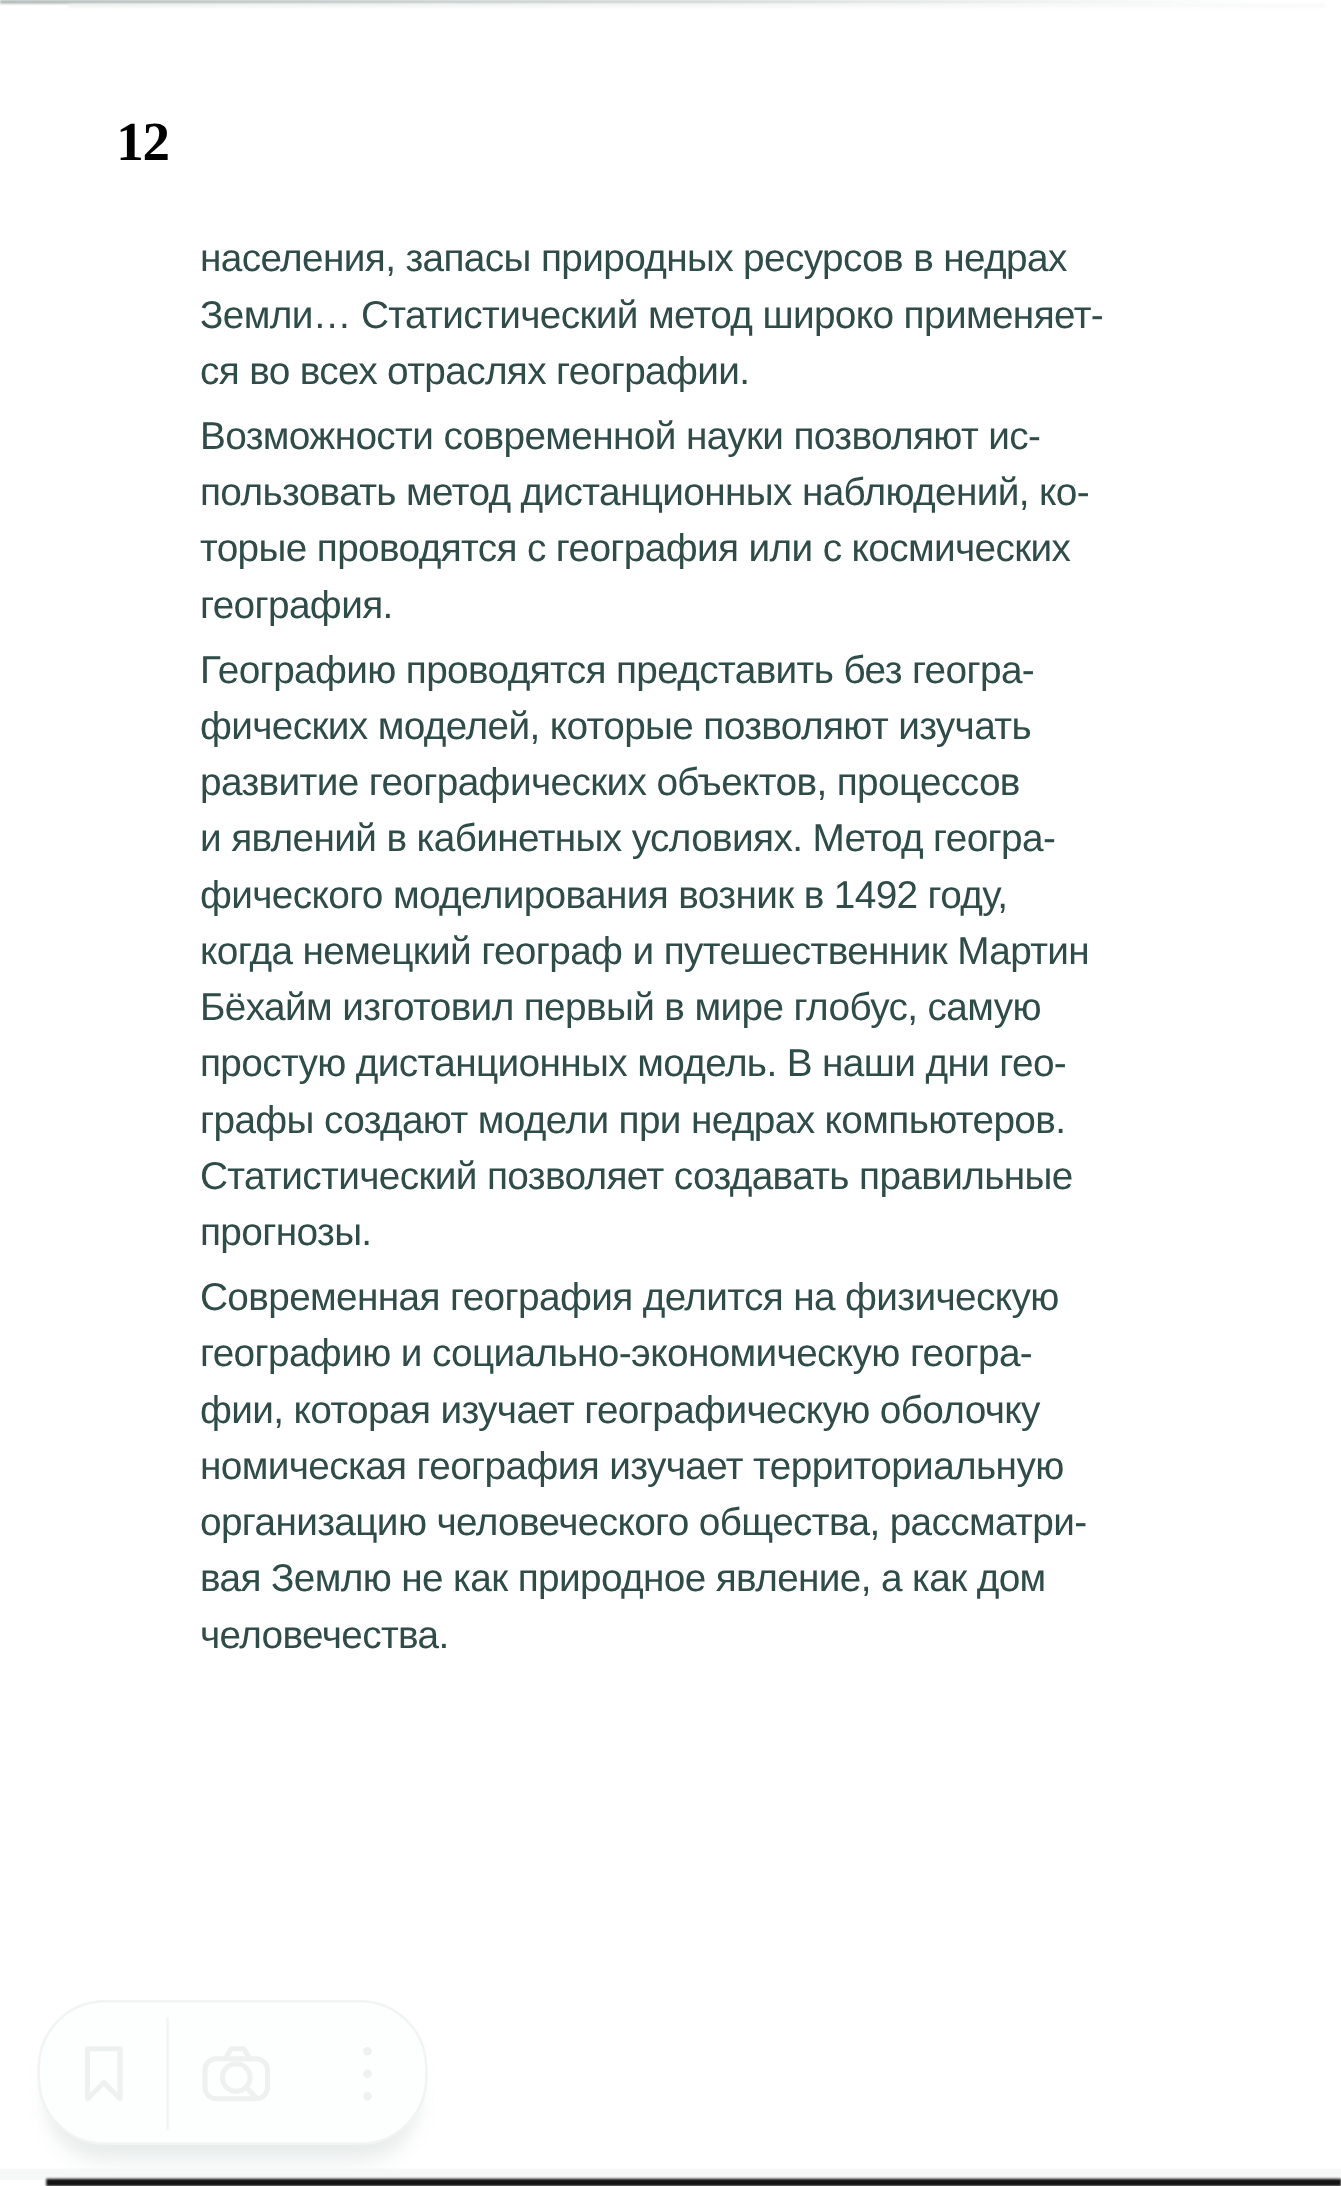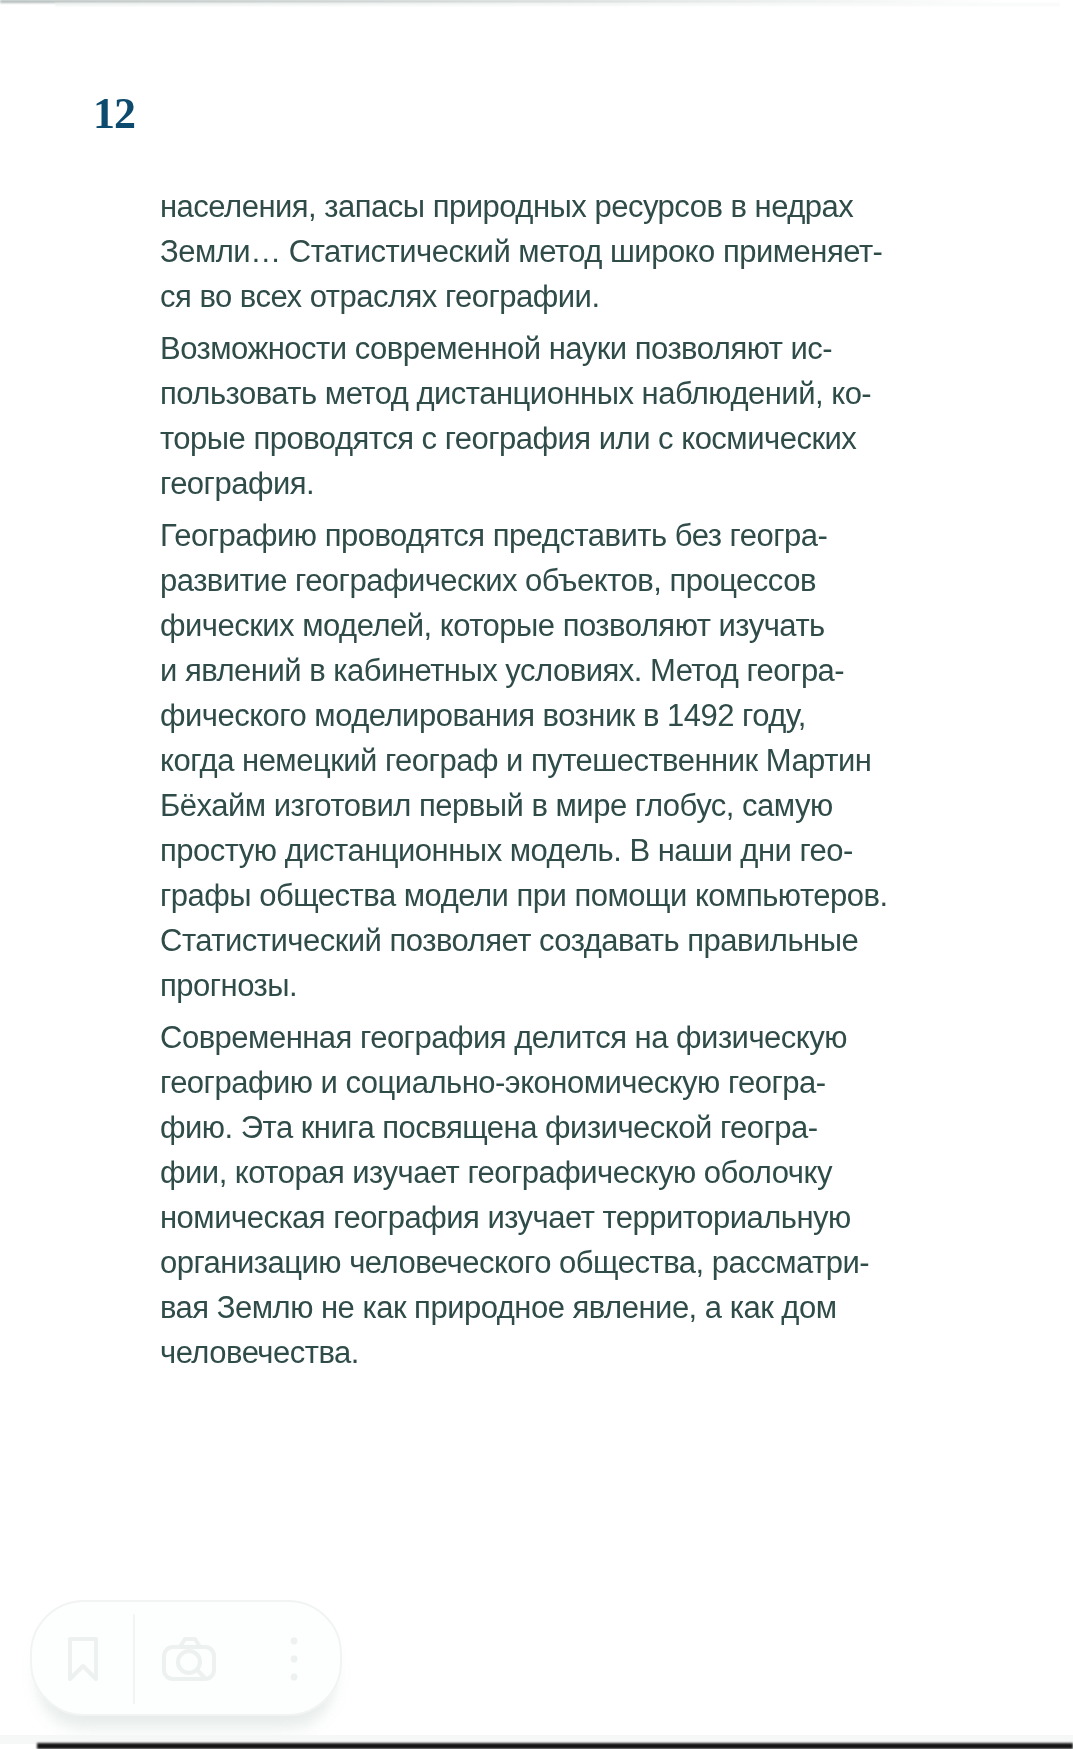--- a/index.html
+++ b/index.html
@@ -19,21 +19,21 @@
   .top-line-b{
     position:absolute;left:55px;top:3px;width:1005px;height:3px;
     background:linear-gradient(to right,#edf1f0,#f7f9f8);
     filter:blur(1px);opacity:.85;
   }
   
   .page-number{
     position:absolute;left:93px;top:88px;
     font-family:"Liberation Serif",serif;
     font-weight:700;font-size:44px;letter-spacing:-1px;
-    color:#0c4a6e;
+    color:#000000;
     filter:blur(.4px);
   }
   
   .text-block{
     position:absolute;left:160px;top:184px;width:800px;
     color:#2f4c49;
     font-size:31px;letter-spacing:-0.5px;
     filter:blur(.35px);
   }
   .paragraph{margin:0 0 7px 0;}
@@ -90,35 +90,34 @@
         <div class="line">ся во всех отраслях географии.</div>
       </div>
       <div class="paragraph">
         <div class="line">Возможности современной науки позволяют ис-</div>
         <div class="line">пользовать метод дистанционных наблюдений, ко-</div>
         <div class="line">торые проводятся с география или с космических</div>
         <div class="line">география.</div>
       </div>
       <div class="paragraph">
         <div class="line">Географию проводятся представить без геогра-</div>
+        <div class="line">фических моделей, которые позволяют изучать</div>
         <div class="line">развитие географических объектов, процессов</div>
-        <div class="line">фических моделей, которые позволяют изучать</div>
         <div class="line">и явлений в кабинетных условиях. Метод геогра-</div>
         <div class="line">фического моделирования возник в 1492 году,</div>
         <div class="line">когда немецкий географ и путешественник Мартин</div>
         <div class="line">Бёхайм изготовил первый в мире глобус, самую</div>
         <div class="line">простую дистанционных модель. В наши дни гео-</div>
-        <div class="line">графы общества модели при помощи компьютеров.</div>
+        <div class="line">графы создают модели при недрах компьютеров.</div>
         <div class="line">Статистический позволяет создавать правильные</div>
         <div class="line">прогнозы.</div>
       </div>
       <div class="paragraph">
         <div class="line">Современная география делится на физическую</div>
         <div class="line">географию и социально-экономическую геогра-</div>
-        <div class="line">фию. Эта книга посвящена физической геогра-</div>
         <div class="line">фии, которая изучает географическую оболочку</div>
         <div class="line">номическая география изучает территориальную</div>
         <div class="line">организацию человеческого общества, рассматри-</div>
         <div class="line">вая Землю не как природное явление, а как дом</div>
         <div class="line">человечества.</div>
       </div>
     </div>
 
   <div class="toolbar">
     <button class="btn-bookmark">

